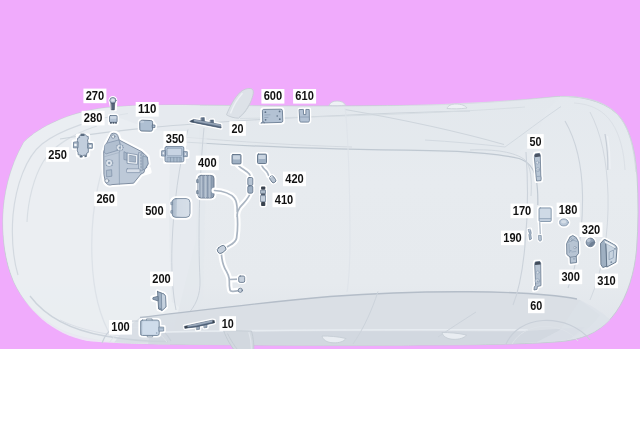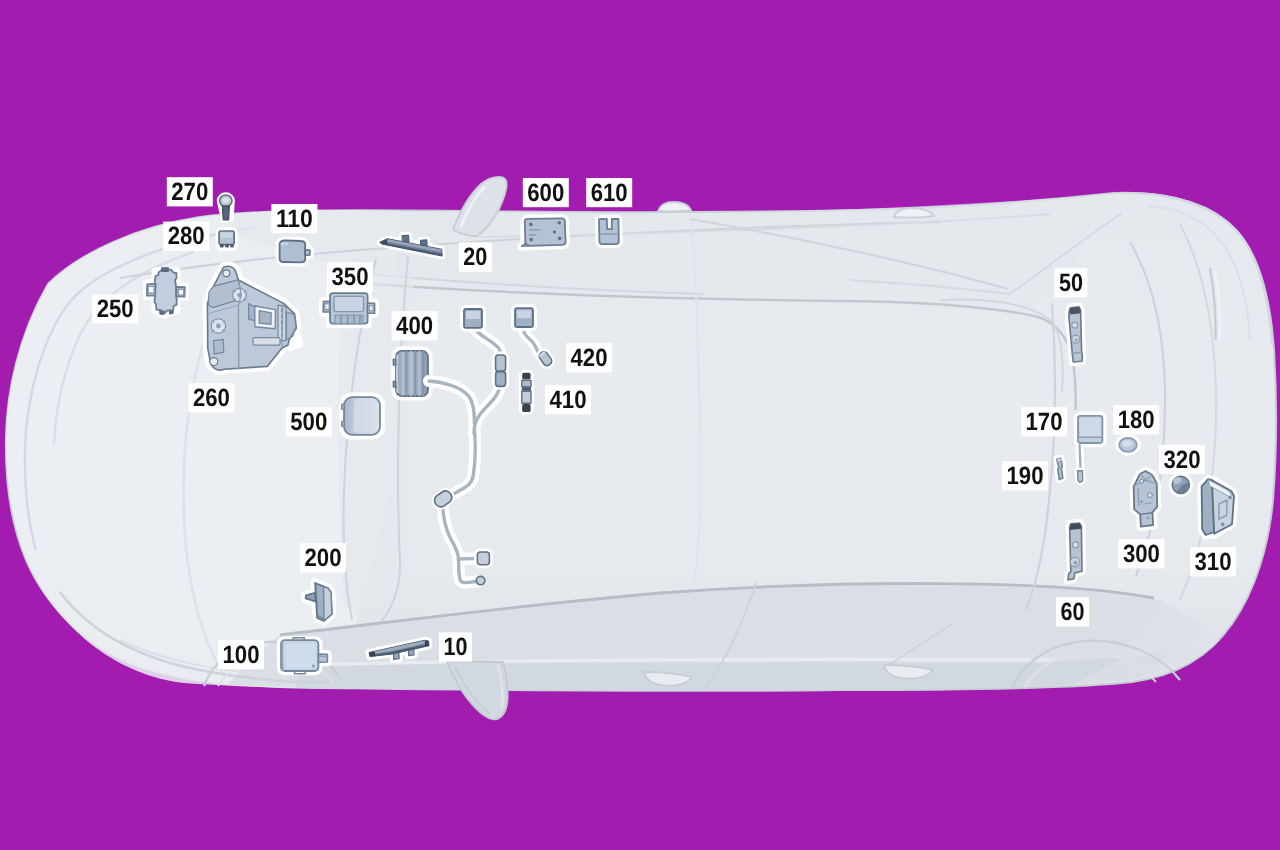--- a/index.html
+++ b/index.html
@@ -1,16 +1,16 @@
 <!DOCTYPE html>
 <html><head>
 <meta charset="utf-8">
 <style>
   html,body{margin:0;padding:0;background:#fff;}
-  .stage{position:relative;width:640px;height:425px;overflow:hidden;background:#a21caf;}
+  .stage{position:relative;width:640px;height:349px;overflow:hidden;background:#f0abfc;}
   text{font-family:"Liberation Sans",sans-serif;font-size:12.5px;fill:#111;font-weight:bold;}
 </style>
 </head>
 <body>
 <div class="stage">
 <svg width="640" height="425" viewBox="0 0 640 425">
 <defs>
   <linearGradient id="g400" x1="0" y1="0" x2="1" y2="0">
     <stop offset="0" stop-color="#98a7ba"></stop>
           <stop offset="0.5" stop-color="#a9b6c7"></stop>

